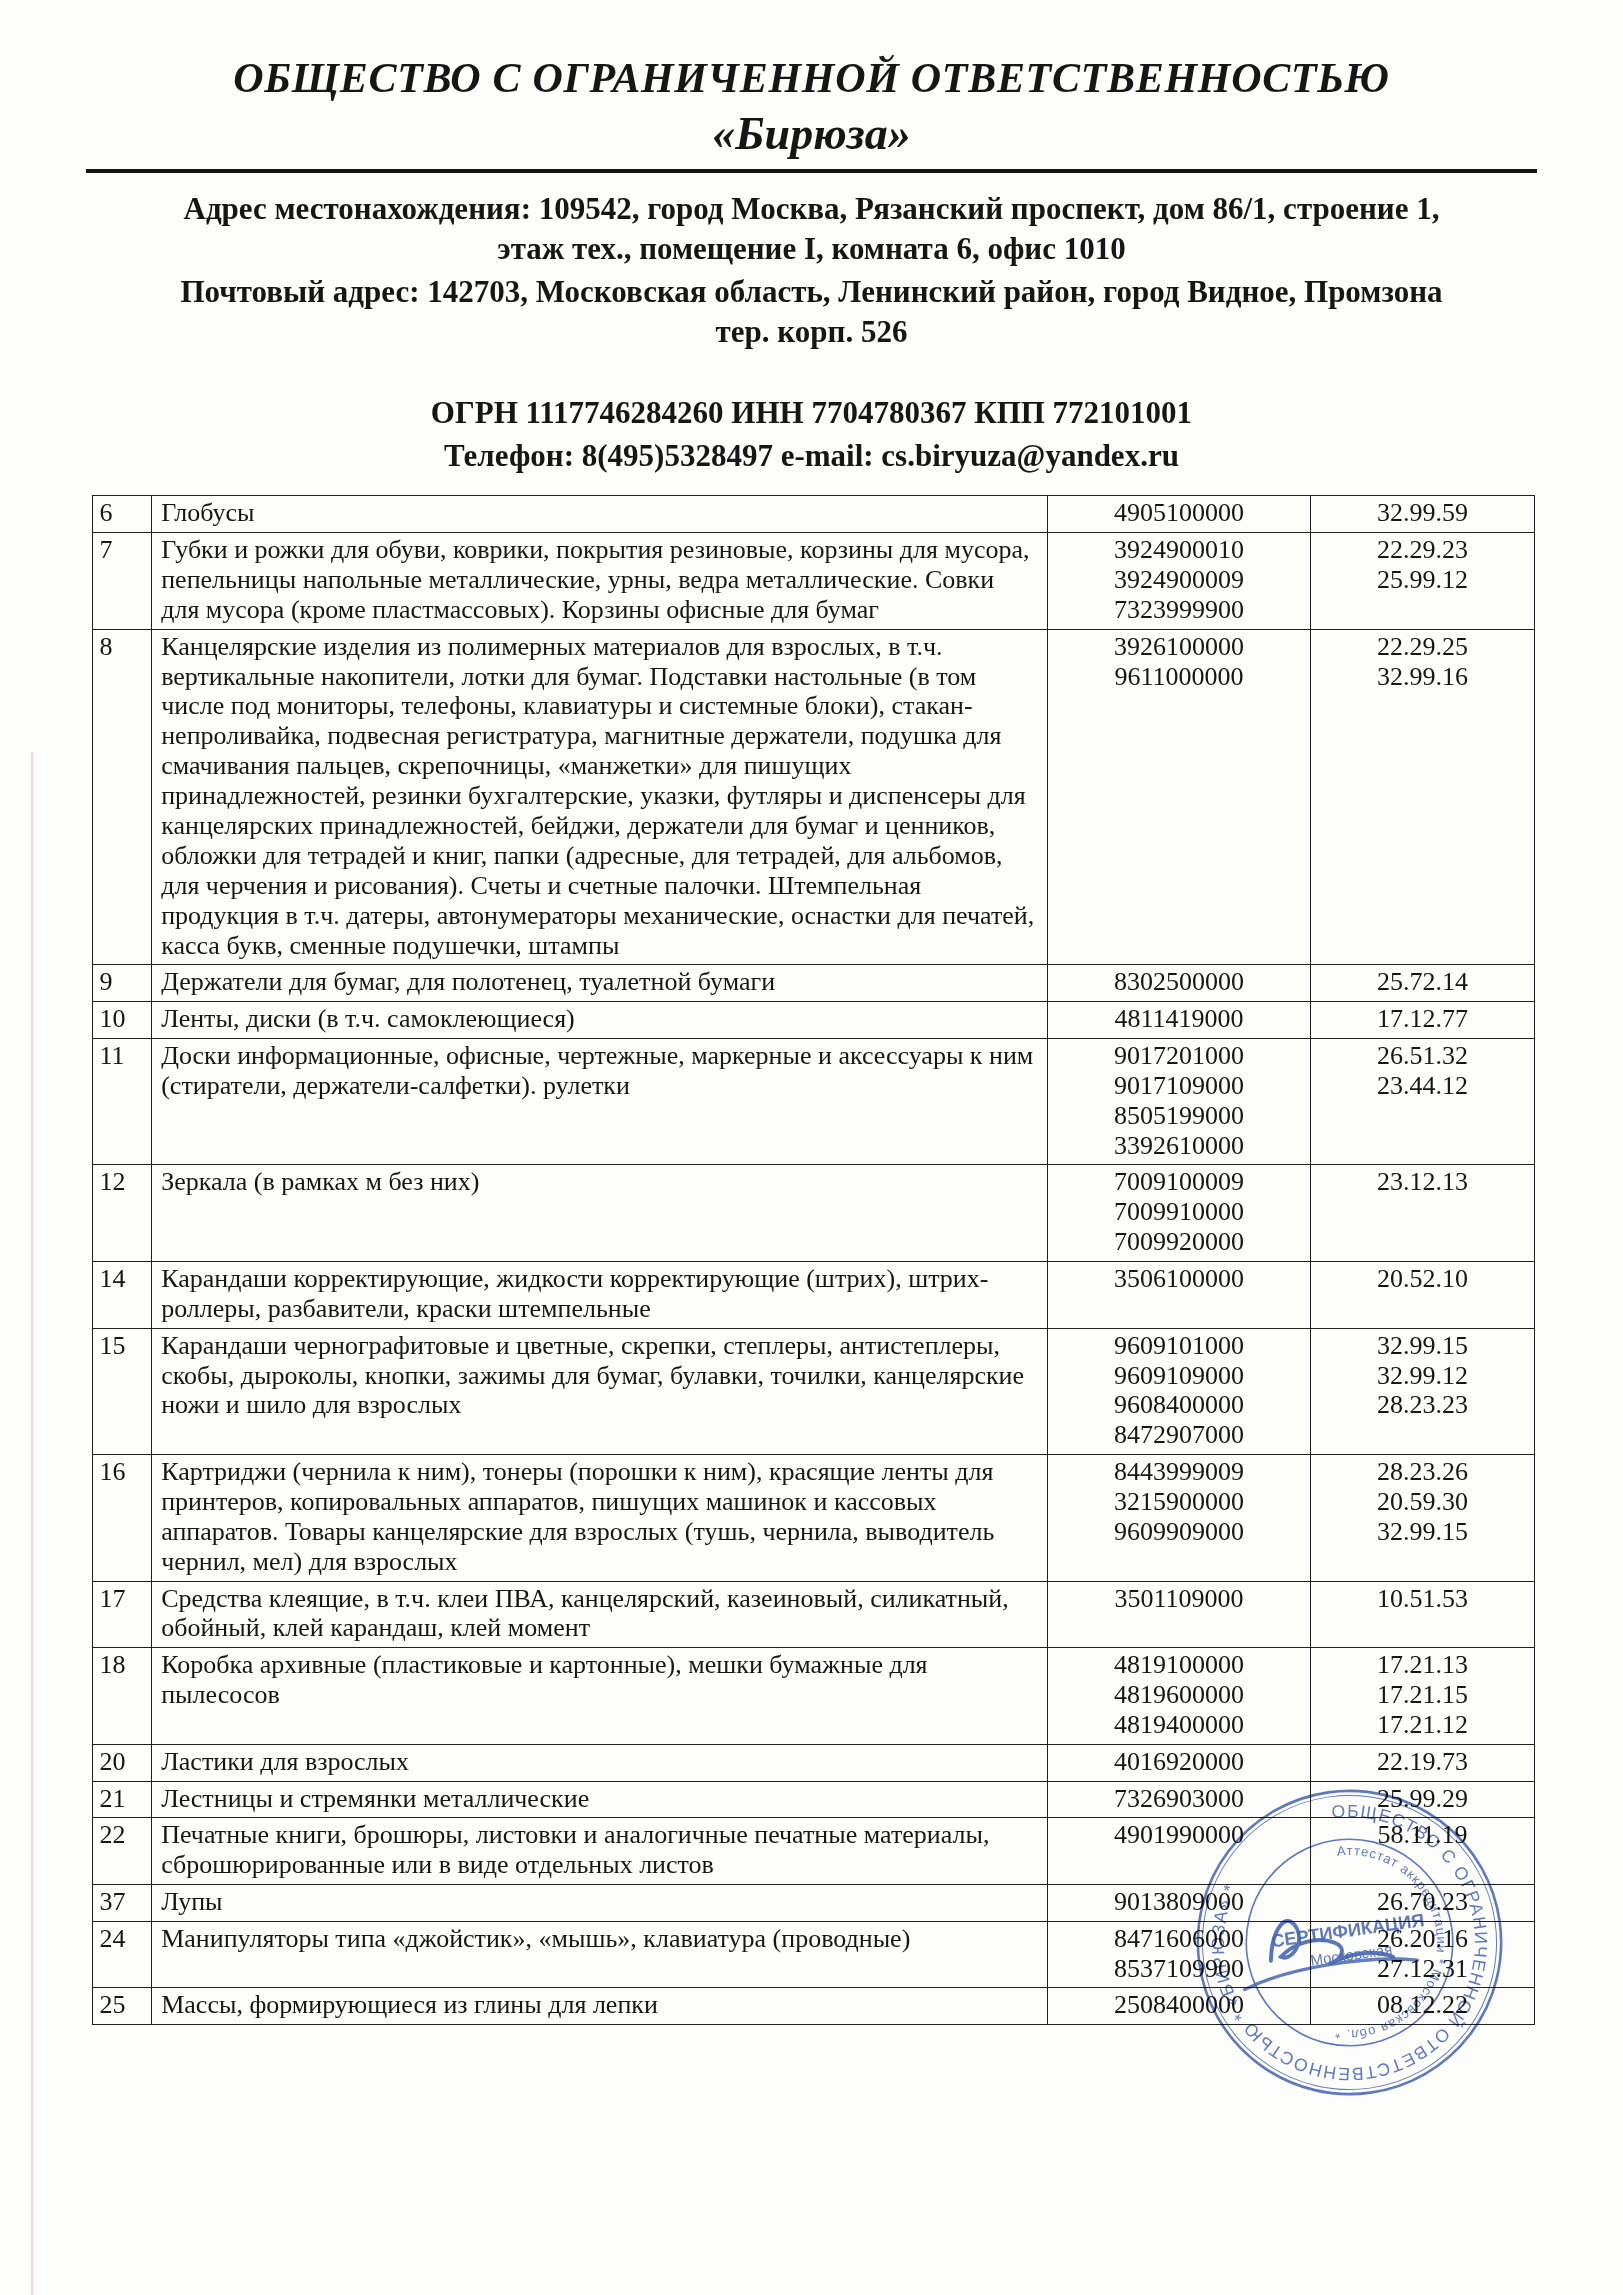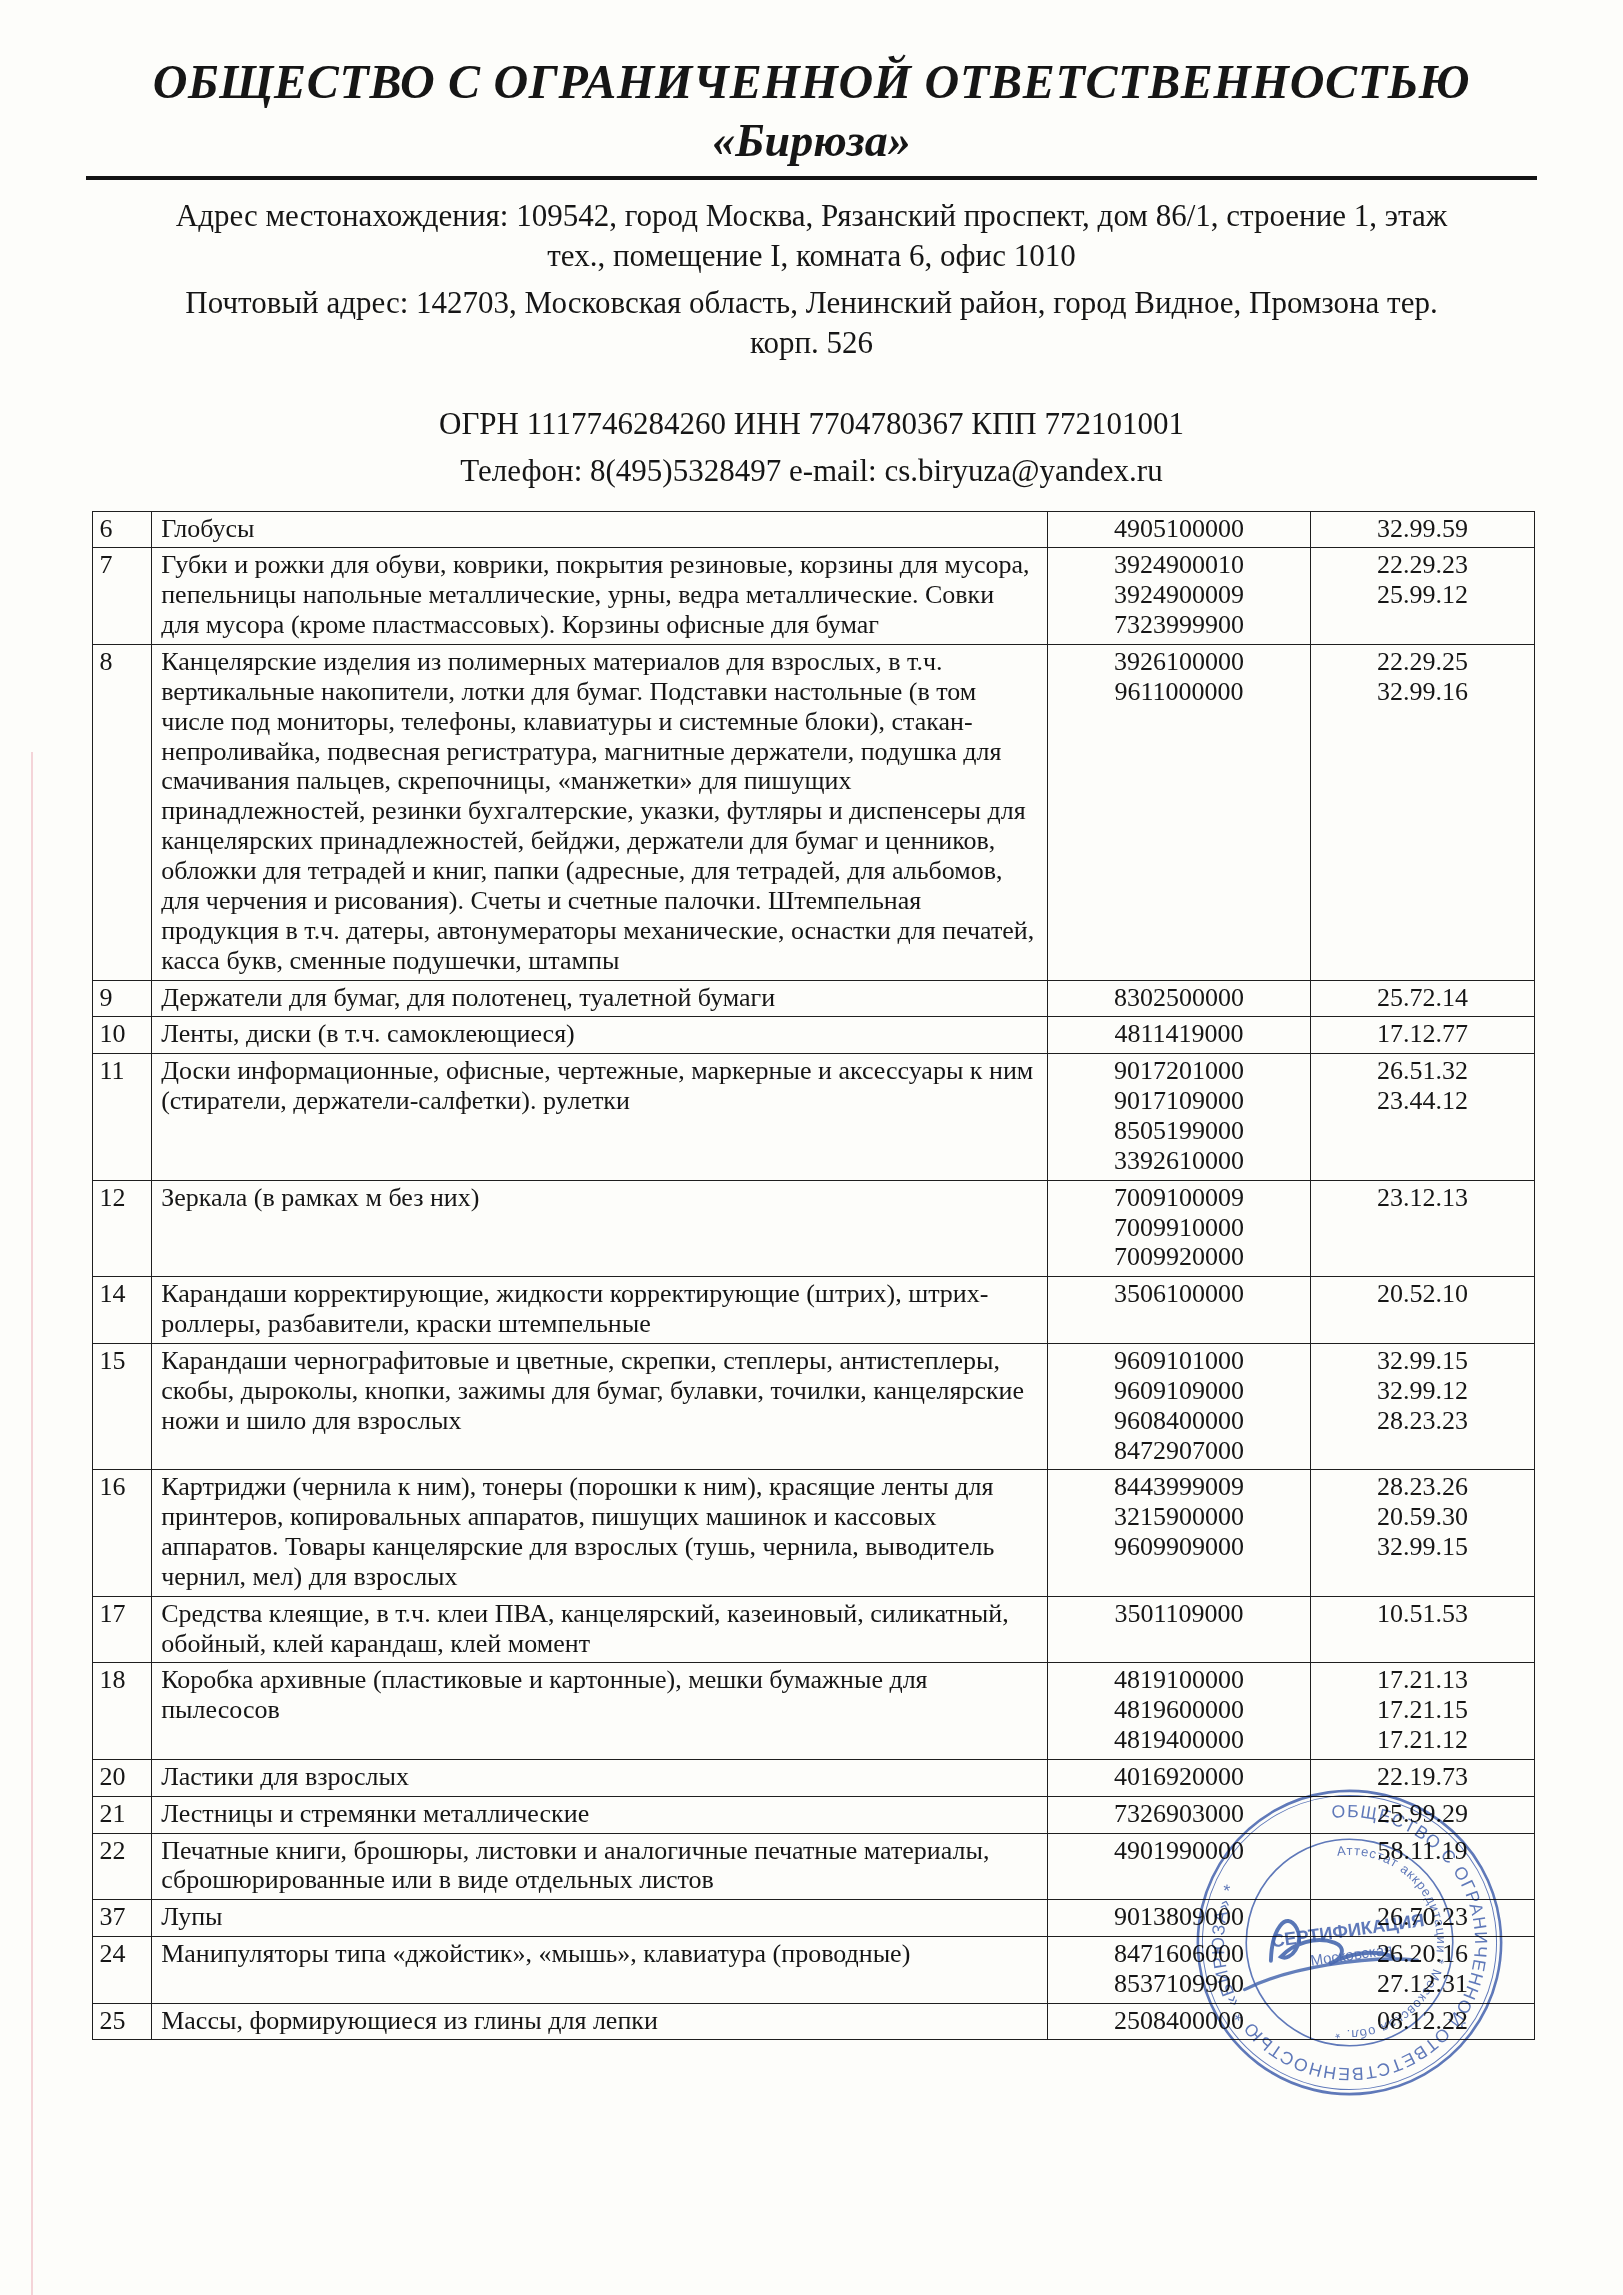--- a/index.html
+++ b/index.html
@@ -12,35 +12,35 @@
     color:#161616;
     overflow:hidden;
   }
   
   .scan-margin-line {
     position:absolute; left:31px; top:752px; width:2px; height:1543px;
     background:rgba(225,120,140,0.30);
   }
   .doc-header { padding-top:54px; text-align:center; }
   .company-type {
-    font-size:48px; font-weight:bold; font-style:italic;
+    font-size:42px; font-weight:bold; font-style:italic;
     letter-spacing:0.7px; margin:0;
   }
   .company-name {
     font-size:46px; font-weight:bold; font-style:italic;
     margin:5.2px 0 0;
     text-align:center;
   }
   .header-rule {
     height:3.9px; background:#141414; border:0;
     margin:9.2px 86px 15.7px 86px;
   }
   .addr {
-    font-size:31px; line-height:1.28; margin:8px auto;
-    max-width:1315px; text-align:center;
+    font-size:31px; line-height:1.28; margin:0 auto;
+    max-width:1315px; text-align:center;font-weight:bold;
   }
   .addr.spaced { margin-top:3.9px; }
   .reg-line { margin-top:41px; }
 
   .items-table {
     border-collapse:collapse; table-layout:fixed;
     margin:19.6px 0 0 92px; width:1442px;
   }
   .items-table td {
     border:1.3px solid #1f1f1f;

